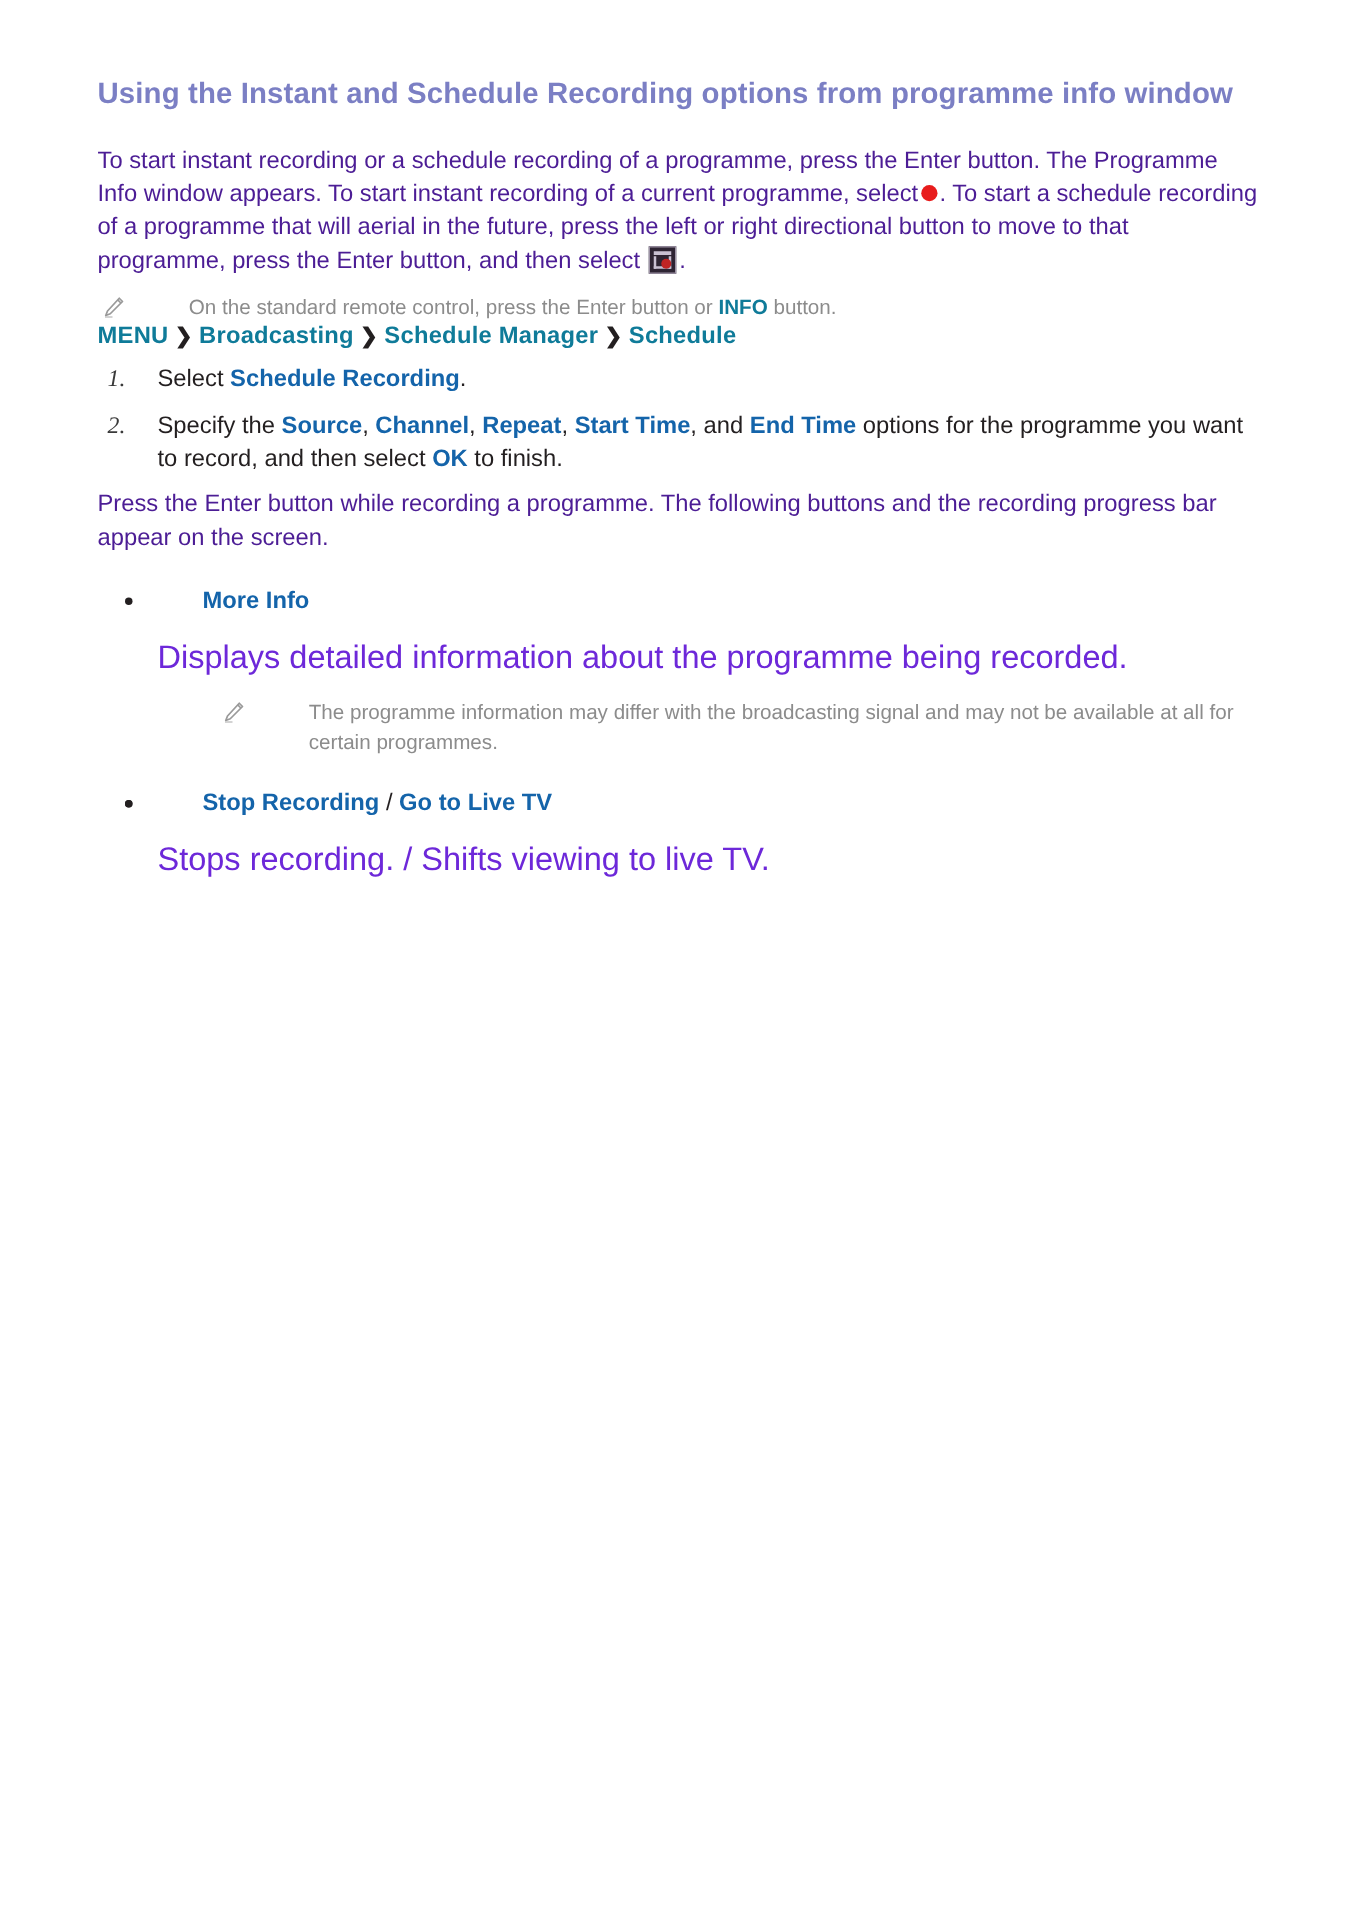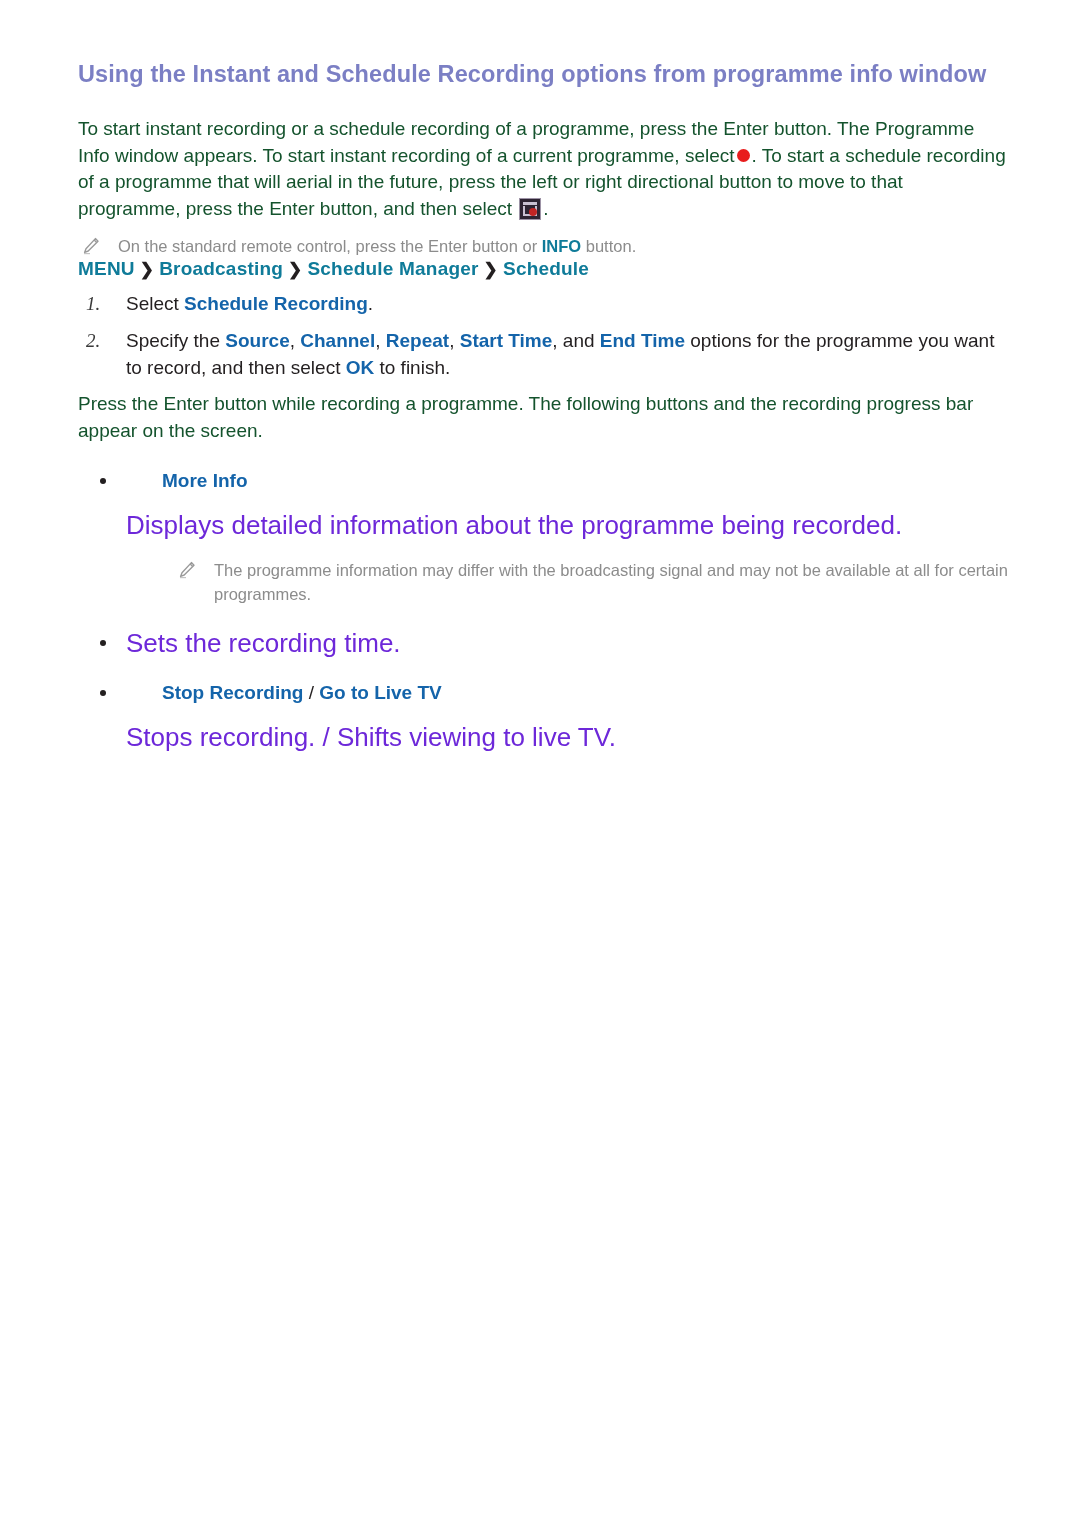--- a/index.html
+++ b/index.html
@@ -39,21 +39,21 @@
     color: #5c5fc0;
     margin: 68px 0 22px 0;
     letter-spacing: 0.1px;
     line-height: 1.2;
   }
 
   
   p.body-text {
     font-size: 19px;
     line-height: 26.5px;
-    color: #14532d;
+    color: #4c1d95;
     margin: 0;
     max-width: 930px;
   }
 
   
   .link { color: #1464aa; font-weight: bold; }
   .teal { color: #0f7b99; font-weight: bold; }
   .plain-sep { color: #231f20; font-weight: normal; }
 
   
@@ -103,20 +103,21 @@
   }
 
   
   .note {
     display: flex;
     align-items: flex-start;
     margin-top: 12px;
     color: #8c8c8c;
     font-size: 16.5px;
     line-height: 24px;
+    gap: 33px;
   }
   .note.indented { margin-left: 48px; margin-top: 20px; }
   .note-icon {
     flex: 0 0 auto;
     width: 26px;
     margin-right: 14px;
     padding-top: 2px;
     display: flex;
     justify-content: center;
   }
@@ -267,21 +268,20 @@
             <path d="M13.2 3.9 L15.7 6.4" stroke="#9a9a9a" stroke-width="1.4"></path>
             <path d="M3 17.6 L9 17.6" stroke="#c4c4c4" stroke-width="1.2"></path>
           </svg>
         </span>
         <span class="note-text">The programme information may differ with the broadcasting signal and may not be available at all for certain programmes.</span>
       </div>
     </li>
 
     <li>
       <span class="dot-marker"></span>
-      <div class="bullet-desc">Sets the recording time.</div>
     </li>
 
     <li>
       <span class="dot-marker"></span>
       <div class="bullet-title"><span>Stop Recording</span><span class="plain-sep"> / </span><span>Go to Live TV</span></div>
       <div class="bullet-desc">Stops recording. / Shifts viewing to live TV.</div>
     </li>
 
   </ul>
 </div>

